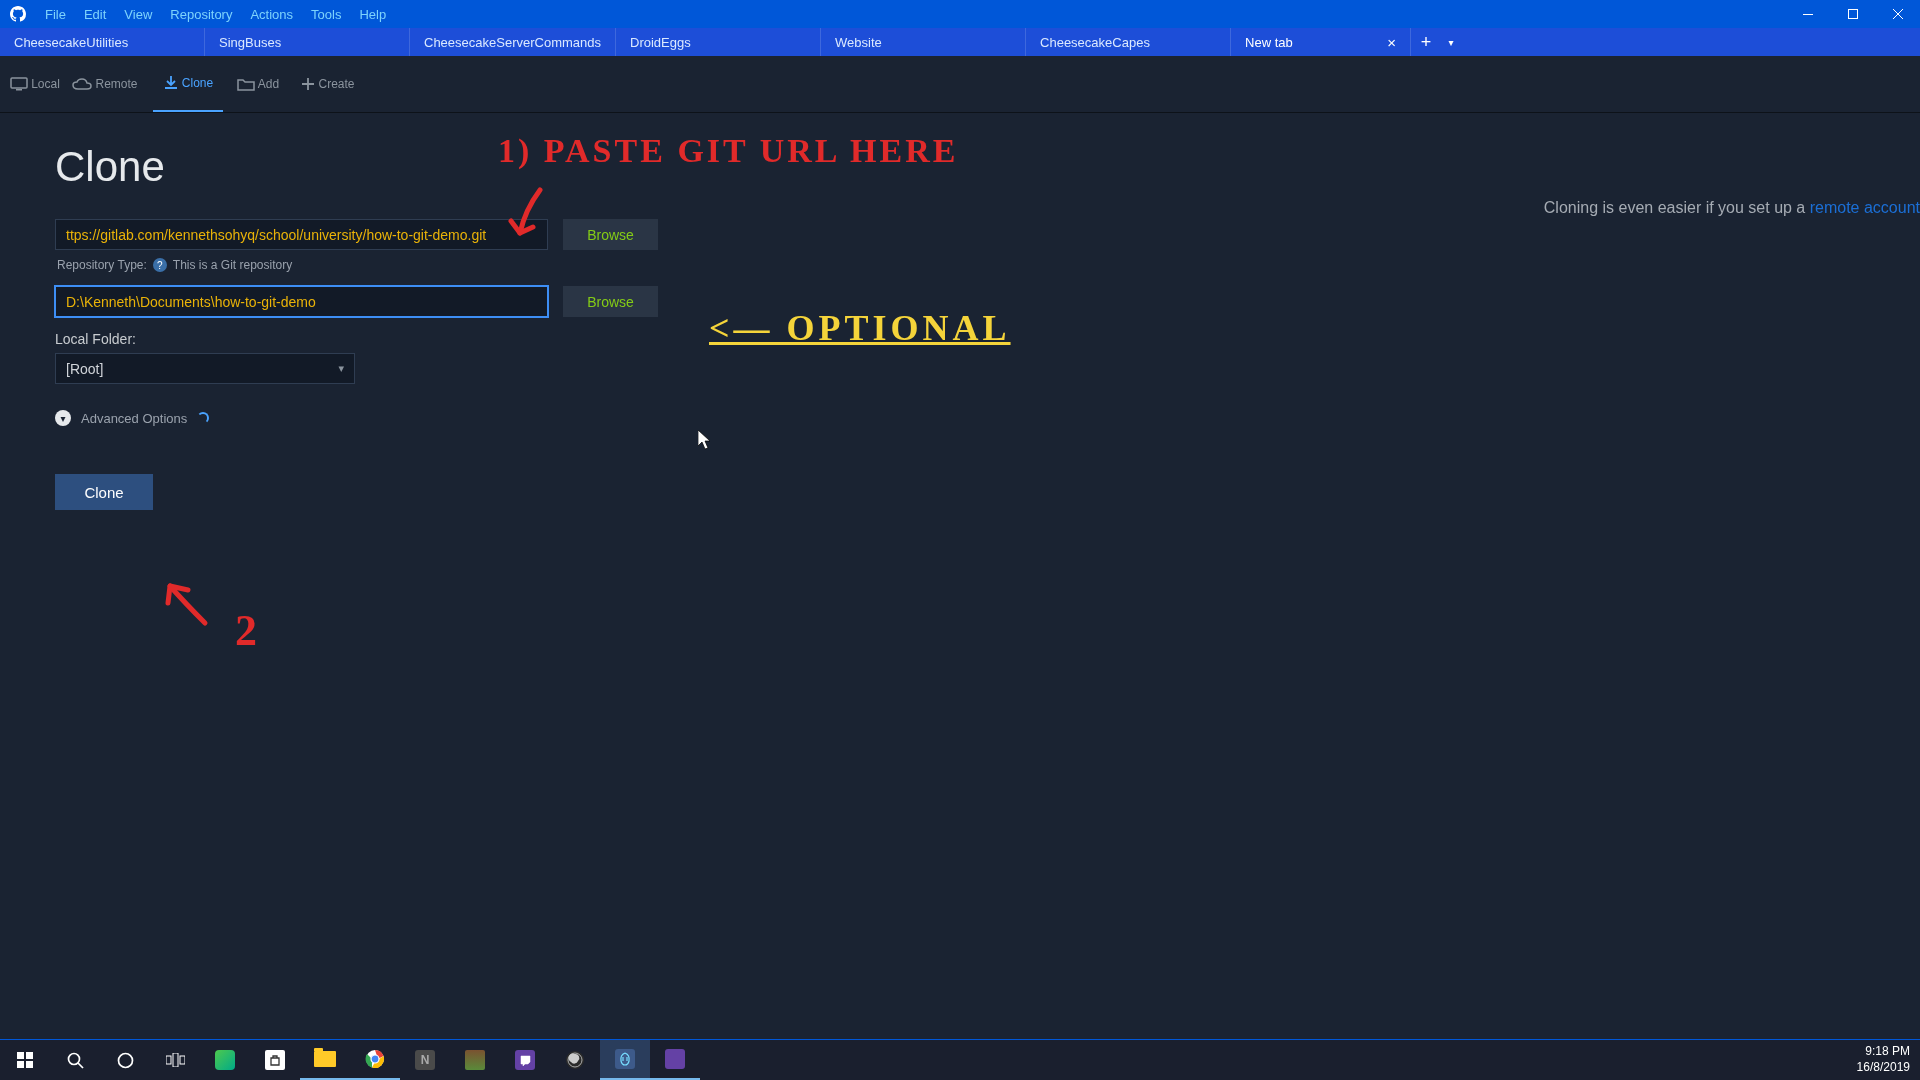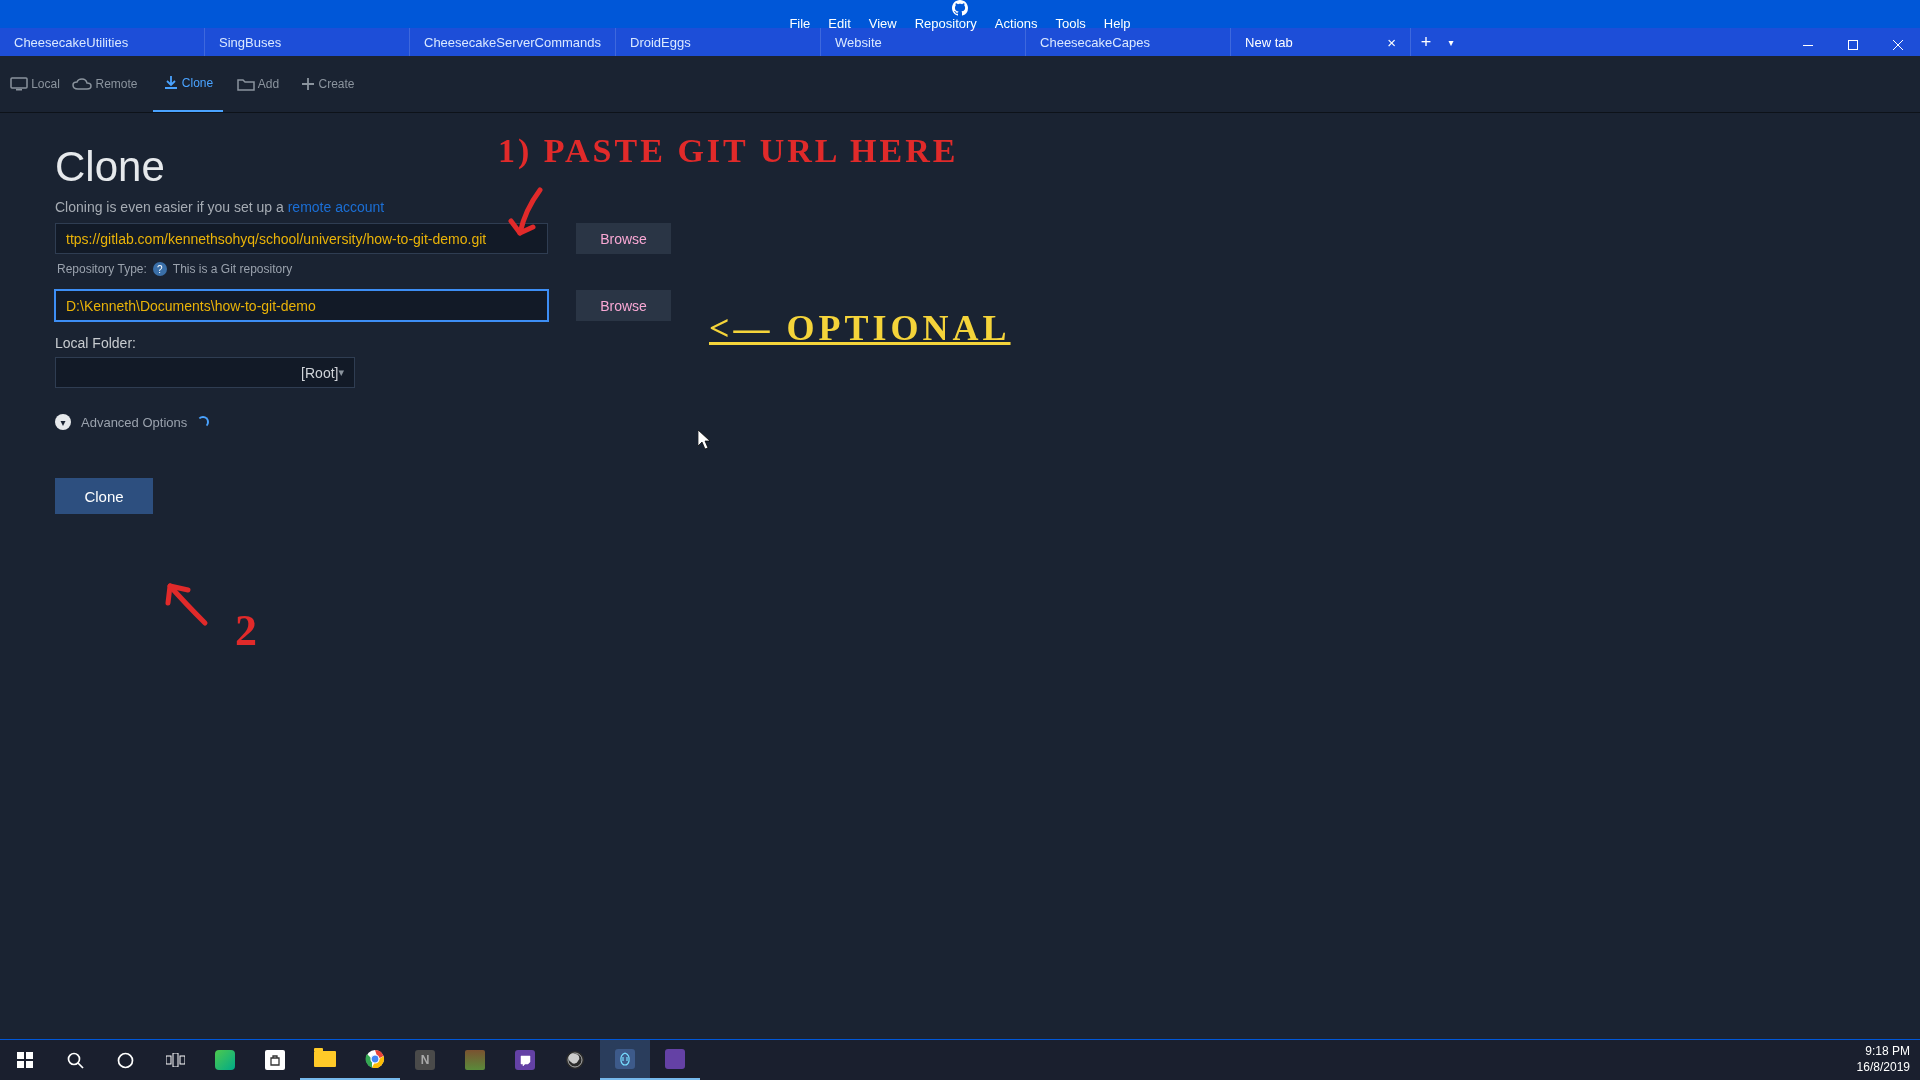--- a/index.html
+++ b/index.html
@@ -12,23 +12,22 @@
     overflow: hidden;
     position: relative;
   }
 
   
   .titlebar {
     background: #0057D8;
     height: 28px;
     display: flex;
     align-items: center;
-    color: #ffffff;
+    color: #7dd3fc;
     font-size: 13px;
-    flex-direction: column;
   }
   .titlebar .app-icon {
     width: 20px; height: 20px;
     margin: 0 8px 0 8px;
     display: flex; align-items: center; justify-content: center;
   }
   .titlebar .menu { display: flex; }
   .titlebar .menu span { padding: 0 9px; cursor: default;}
   .titlebar .window-controls { margin-left: auto; display: flex; }
   .titlebar .window-controls div {
@@ -96,23 +95,24 @@
   .content {
     padding: 30px 0 0 55px;
   }
   .content h1 {
     font-size: 42px;
     font-weight: 300;
     color: #e6e9ec;
     margin-bottom: 8px;
   }
   .subtitle {
-    font-size: 14px;
+    font-size: 16px;
     color: #a5abb3;
-    margin-bottom: 8px;
+    margin-bottom: 2px;
+    text-align: right;
   }
   .subtitle a { color: #1b6fd6; text-decoration: none; }
 
   .row { display:flex; align-items:center; gap: 15px; margin-bottom: 8px;}
   .textinput {
     width: 493px;
     height: 31px;
     background: #121a27;
     border: 1px solid #2f3d52;
     color: #eab308;
@@ -121,44 +121,43 @@
     font-family: inherit;
   }
   .textinput.focused {
     border: 1px solid #3d8ef5;
     box-shadow: 0 0 0 1px #3d8ef5;
   }
   .browse-btn {
     width: 95px; height: 31px;
     background: #2a3545;
     border: none;
-    color: #f9a8d4;
+    color: #84cc16;
     font-size: 14px;
-    margin-left: 13px;
   }
   .repo-type {
     font-size: 12px;
     color: #9aa2ad;
     margin: 2px 0 14px 2px;
     display:flex; align-items:center; gap:6px;
   }
   .repo-type .badge {
     width:14px; height:14px; border-radius:50%;
     background:#3a6fa8; color:#fff;
     font-size:10px; display:inline-flex; align-items:center; justify-content:center;
   }
 
   .label { font-size: 14px; color:#c8ccd0; margin: 14px 0 6px 0;}
   .select {
     width: 300px; height:31px;
     background:#121a27;
     border:1px solid #2f3d52;
     color:#d0d4d9;
     padding: 0 10px;
-    display:flex; align-items:center; justify-content:flex-end;
+    display:flex; align-items:center; justify-content:space-between;
     font-size:14px;
   }
   .chev { font-size:11px; color:#8b949e;}
 
   .adv {
     margin-top: 26px;
     display:flex; align-items:center; gap:10px;
     font-size:13px; color:#9aa2ad;
   }
   .adv .circ {

